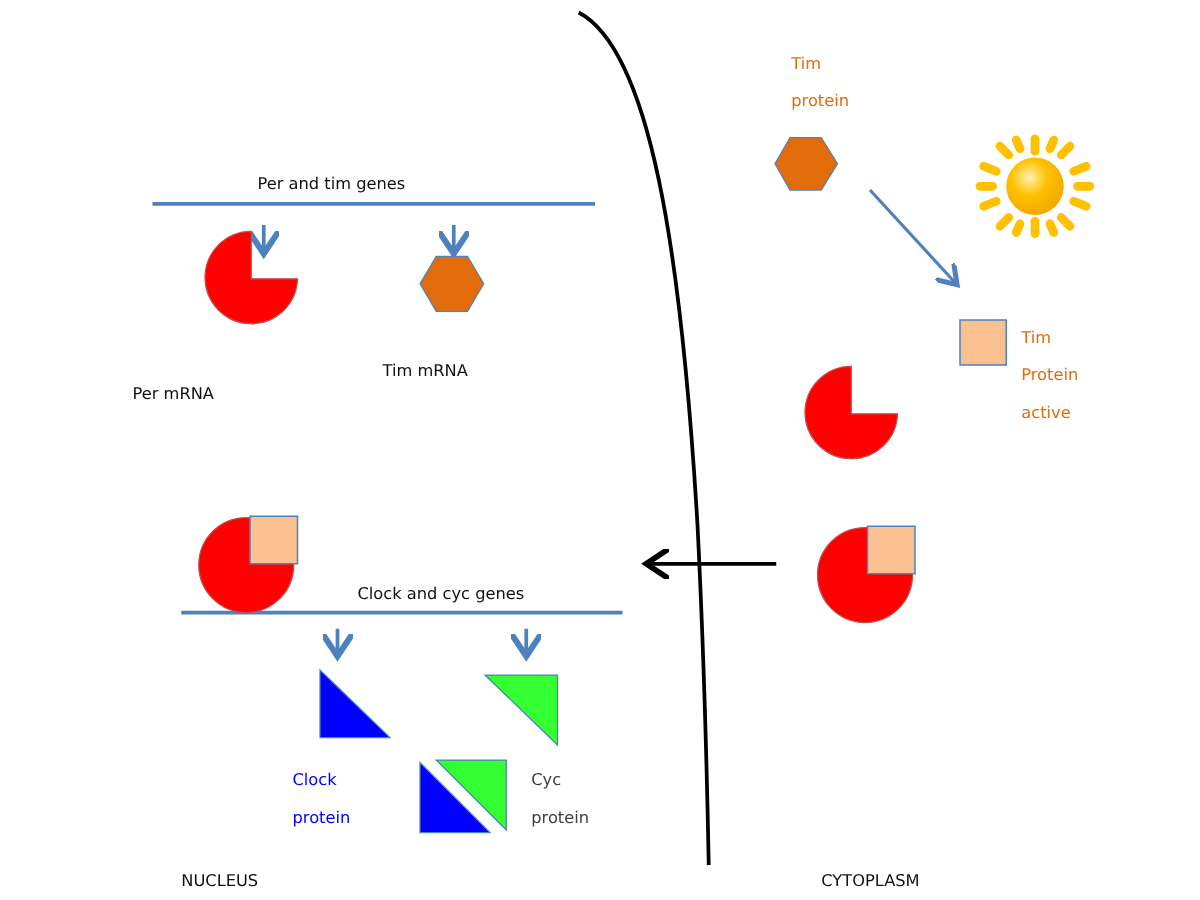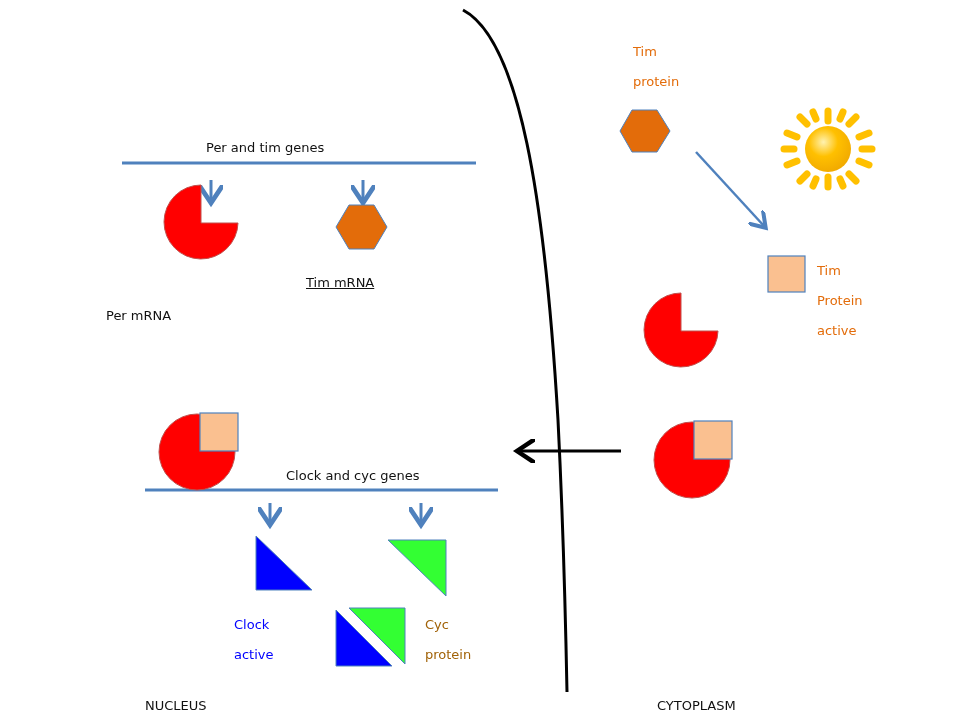--- a/index.html
+++ b/index.html
@@ -87,25 +87,25 @@
   <polygon points="388,540 446,540 446,596" fill="#33ff33" stroke="#4f81bd" stroke-width="1"></polygon>
 
   <g>
     <polygon points="336,610 336,666 392,666" fill="#0000ff" stroke="#4f81bd" stroke-width="1"></polygon>
     <polygon points="349,608 405,608 405,664" fill="#33ff33" stroke="#4f81bd" stroke-width="1"></polygon>
   </g>
 </svg>
 
 <div class="lbl blk" style="left:206px;top:133px;">Per and tim genes</div>
 <div class="lbl blk" style="left:106px;top:301px;">Per mRNA</div>
-<div class="lbl blk" style="left:306px;top:268px;text-decoration:underline;">Tim mRNA</div>
+<div class="lbl blk" style="left:306px;top:283px;">Tim mRNA</div>
 <div class="lbl" style="left:633px;top:37px;color:#e36c0a;">Tim
 protein</div>
 <div class="lbl" style="left:817px;top:256px;color:#e36c0a;">Tim
 Protein
 active</div>
 <div class="lbl blk" style="left:249px;top:461px;margin-left:37px;">Clock and cyc genes</div>
 <div class="lbl" style="left:234px;top:610px;color:#0000ff;">Clock
-active</div>
-<div class="lbl" style="left:425px;top:610px;color:#a16207;">Cyc
+protein</div>
+<div class="lbl" style="left:425px;top:610px;color:#404040;">Cyc
 protein</div>
 <div class="lbl blk" style="left:145px;top:691px;">NUCLEUS</div>
 <div class="lbl blk" style="left:636px;top:691px;margin-left:21px;">CYTOPLASM</div>
 
 </body></html>

